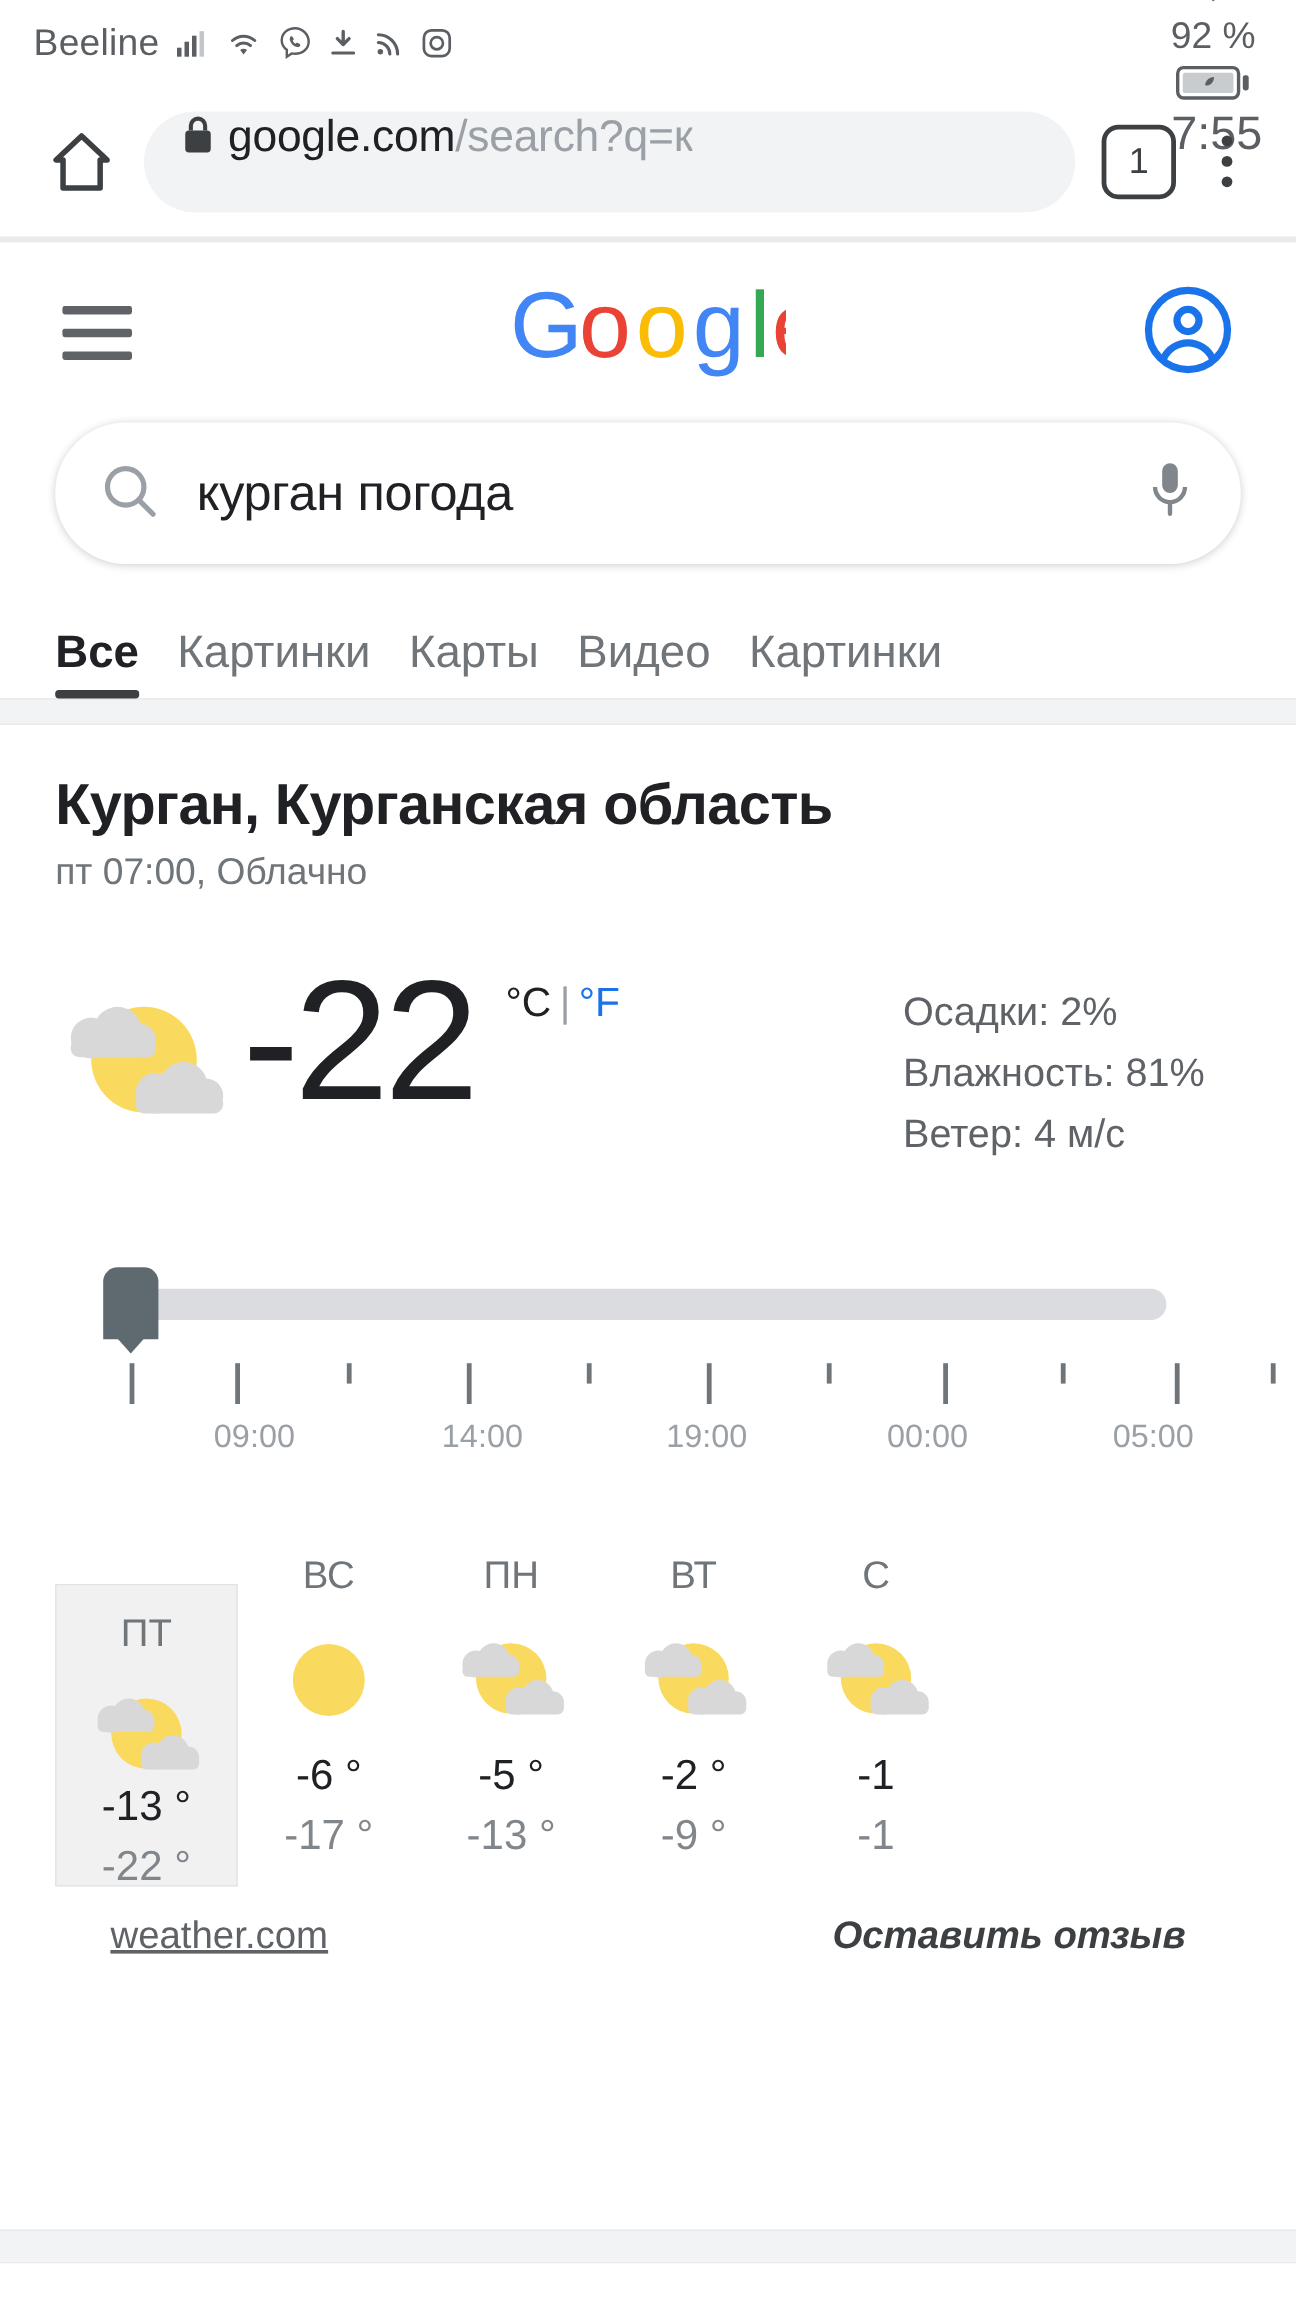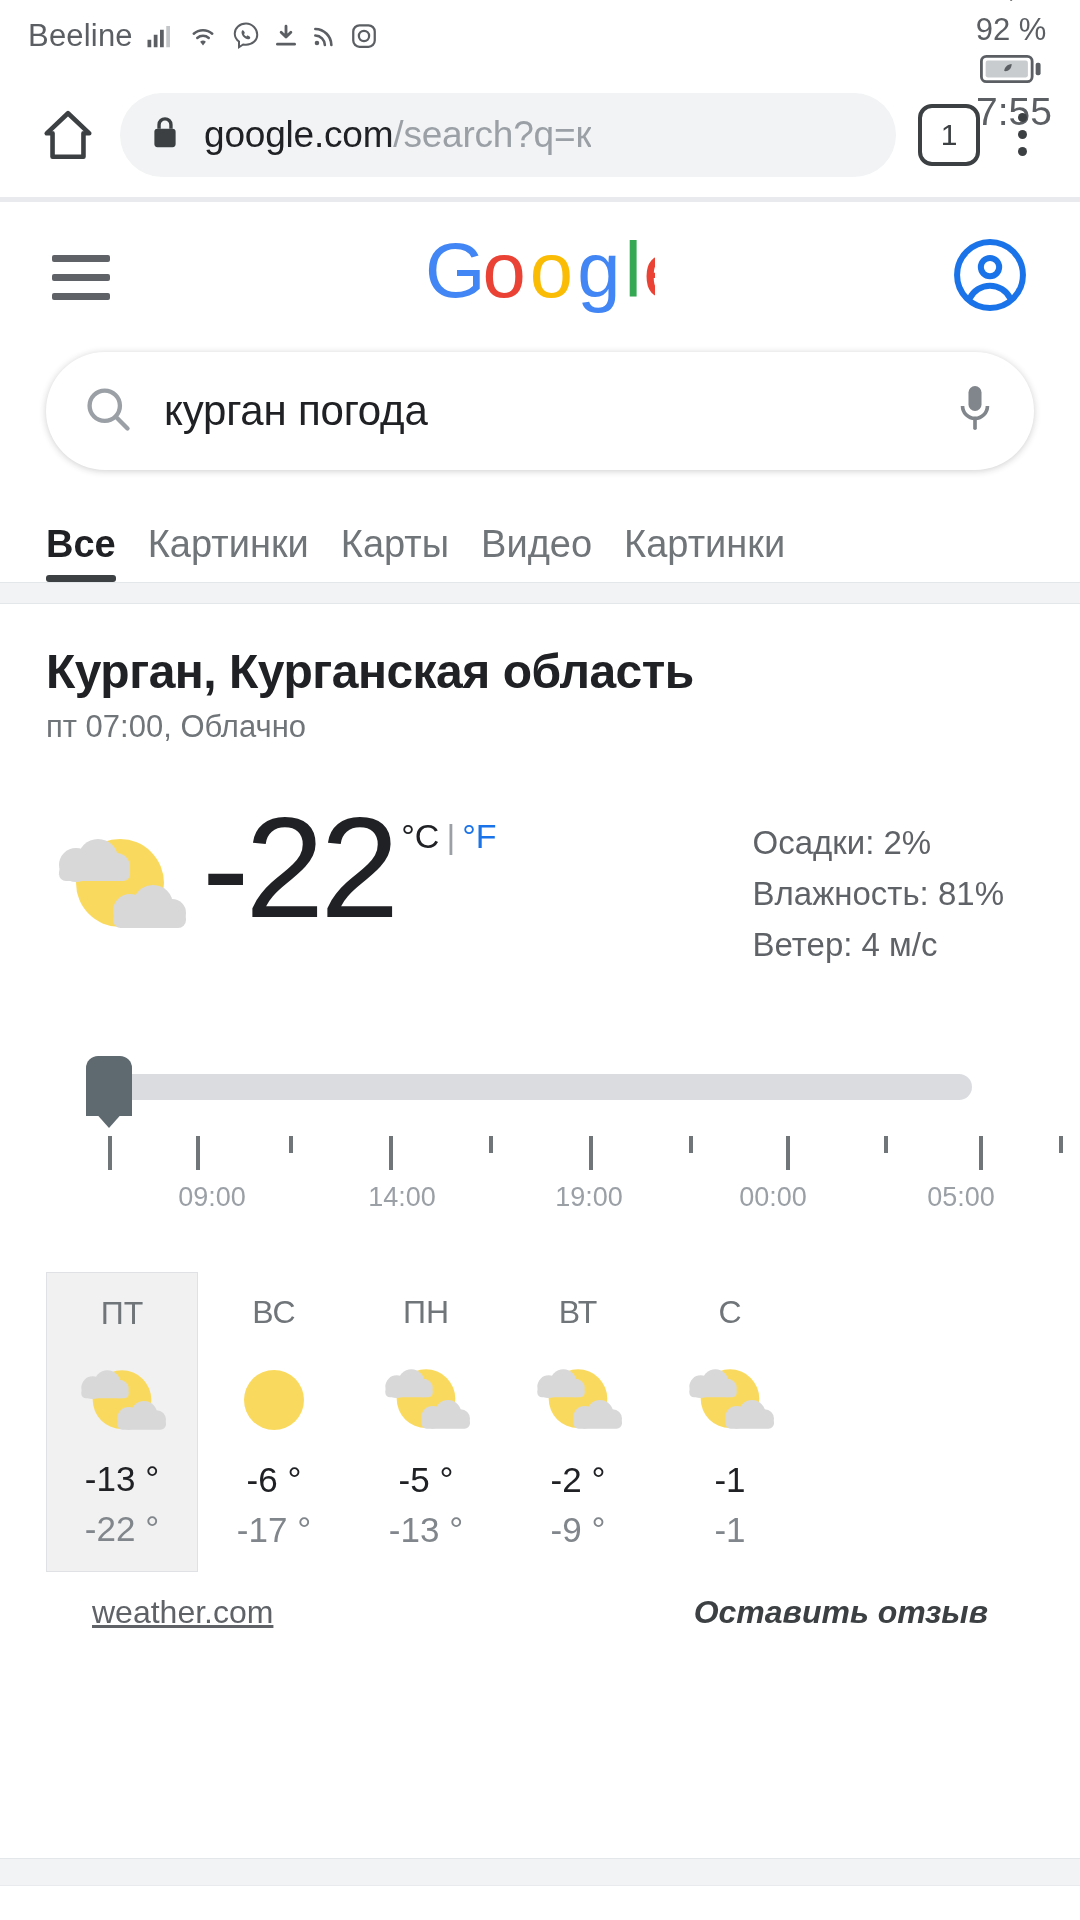--- a/index.html
+++ b/index.html
@@ -31,23 +31,23 @@
     display: flex; align-items: center;
     padding: 0 30px;
     gap: 14px;
   }
   .home-btn { width: 76px; height: 76px; display:flex; align-items:center; justify-content:center; }
   .omnibox {
     flex: 1;
     height: 84px;
     background: #f1f3f4;
     border-radius: 42px;
-    display: flex; align-items: center;
+    display: flex; 
     padding: 0 28px;
-    gap: 22px;
+    gap: 8px;
     overflow: hidden;
   }
   .omni-url {
     font-size: 37px;
     color: #202124;
     white-space: nowrap;
     overflow: hidden;
     letter-spacing: -.2px;
   }
   .omni-url .dim { color: #9aa0a6; }
@@ -127,21 +127,21 @@
     font-size: 48px; font-weight: 700; color: #202124;
     letter-spacing: -.5px;
   }
   .wsub { font-size: 31px; color: #70757a; margin-top: 10px; }
 
   .wmain {
     display: flex; align-items: flex-start;
     margin-top: 58px;
   }
   .wicon-big { width: 148px; height: 120px; margin-top: 22px; flex: 0 0 auto; }
-  .wtemp-group { display: flex; align-items: flex-start; margin-left: 8px; }
+  .wtemp-group { display: flex; align-items: flex-start; margin-left: 8px; gap: 20px; }
   .wtemp {
     font-size: 142px; line-height: .92;
     color: #202124; font-weight: 400;
     letter-spacing: -4px;
   }
   .wunits { font-size: 34px; color: #202124; margin-top: 14px; margin-left: 6px; white-space: nowrap; }
   .wunits .sep { color: #9aa0a6; margin: 0 7px; }
   .wunits .f { color: #1a73e8; }
 
   .wdetails {
@@ -187,20 +187,21 @@
     height: 300px;
   }
   .fday {
     width: 152px; flex: 0 0 auto;
     display: flex; flex-direction: column; align-items: center;
     padding-top: 22px;
   }
   .fday.sel {
     background: #f1f1f1;
     border: 1px solid #dfe1e5;
+    margin-top: 48px;
   }
   .fdow { font-size: 32px; color: #70757a; }
   .ficon { margin-top: 26px; height: 86px; display:flex; align-items:center; justify-content:center; }
   .fhi { font-size: 35px; color: #202124; margin-top: auto; }
   .flo { font-size: 35px; color: #80868b; margin-top: 10px; margin-bottom: 22px; }
 
   
   .wfooter {
     display: flex; align-items: center;
     padding: 22px 46px 0 46px;

